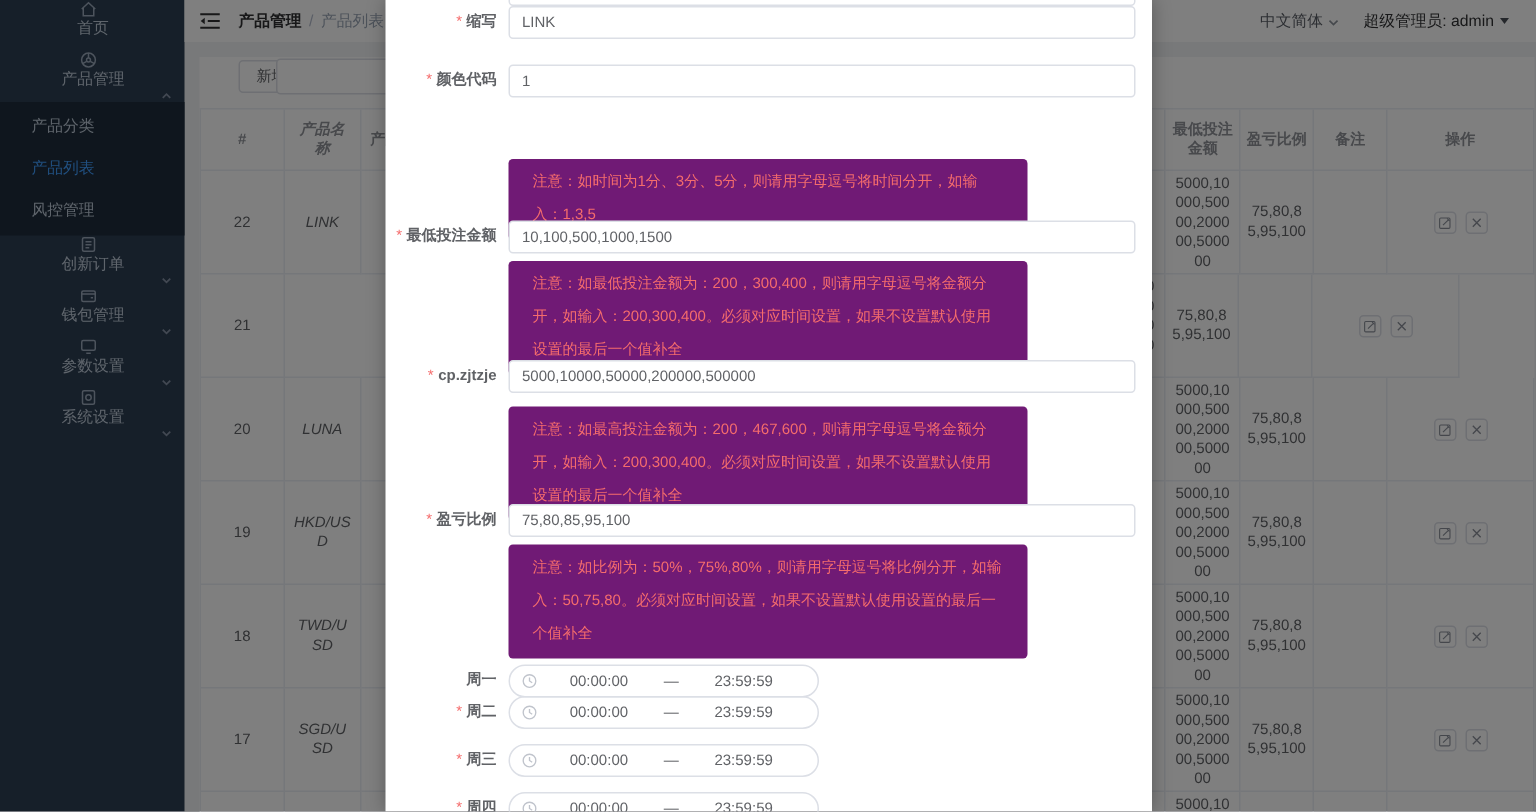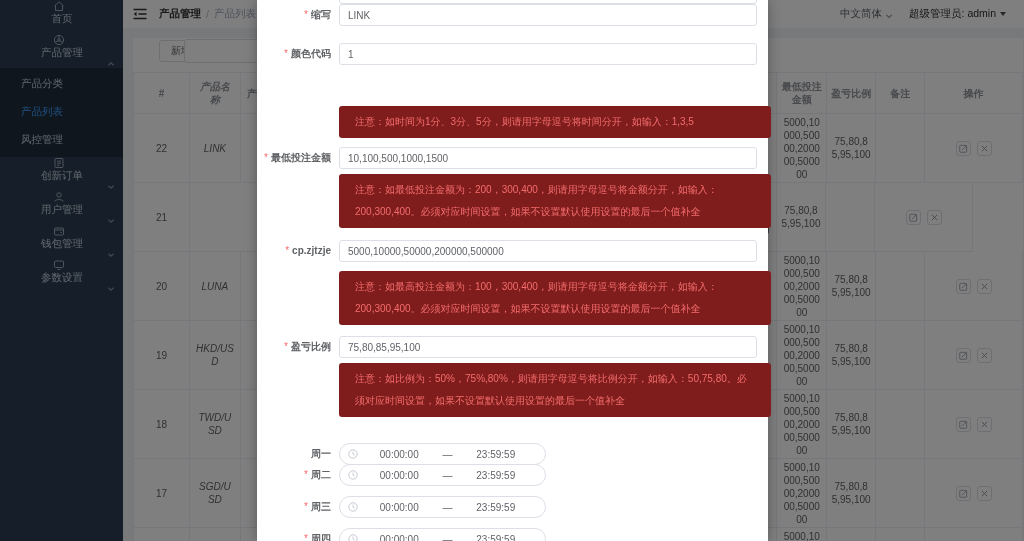--- a/index.html
+++ b/index.html
@@ -66,21 +66,21 @@
   .modal { position:absolute; left:257px; top:0; width:511px; height:541px;
            background:#fff; z-index:10; box-shadow:0 0 12px rgba(0,0,0,.3); }
   .frow, .wrow { position:absolute; left:0; display:flex; align-items:center; height:22px; }
   .flabel { width:74px; text-align:right; color:#606266; font-weight:bold;
             font-size:10px; flex:none; line-height:12px; }
   .req::before { content:"*"; color:#f56c6c; margin-right:3px; font-weight:normal; }
   .input { margin-left:8px; width:418px; height:22px; border:1px solid #dcdfe6;
            border-radius:3px; background:#fff; display:flex; align-items:center;
            padding:0 8px; color:#606266; font-size:10px; cursor:text; }
   .input.partial { position:absolute; left:82px; top:-18px; margin-left:0; }
-  .warn { position:absolute; left:82px; width:432px; background:#7f1d1d; color:#f56c6c;
+  .warn { position:absolute; left:82px; width:346px; background:#701a75; color:#f56c6c;
           border-radius:3px; padding:5px 16px; font-size:10px; line-height:22px; }
   .timepicker { margin-left:8px; width:207px; height:22px; border:1px solid #dcdfe6;
                 border-radius:11px; display:flex; align-items:center; padding:0 8px;
                 font-size:10px; color:#606266; cursor:pointer; }
   .timepicker .clock { width:10px; height:10px; color:#c0c4cc; flex:none; }
   .timepicker .clock svg { width:100%; height:100%; display:block; }
   .timepicker .t { flex:1; text-align:center; }
   .timepicker .sep { color:#606266; padding:0 2px; }
 </style>
 </head>
@@ -134,34 +134,20 @@
           </svg>
       </span>
       <span>创新订单</span>
       <span class="caret">
         <svg viewBox="0 0 8 8" fill="none" stroke="currentColor" stroke-width="1.2">
             <path d="M1.5 2.8 4 5.2 6.5 2.8"></path>
           </svg>
       </span>
     </div>
 
-    <div class="side-item">
-      <span class="micon">
-        <svg viewBox="0 0 12 12" fill="none" stroke="currentColor" stroke-width="1">
-            <circle cx="6" cy="4" r="2.2"></circle>
-            <path d="M1.8 10.5 C2.4 7.9 9.6 7.9 10.2 10.5"></path>
-          </svg>
-      </span>
-      <span>用户管理</span>
-      <span class="caret">
-        <svg viewBox="0 0 8 8" fill="none" stroke="currentColor" stroke-width="1.2">
-            <path d="M1.5 2.8 4 5.2 6.5 2.8"></path>
-          </svg>
-      </span>
-    </div>
 
 
     <div class="side-item">
       <span class="micon">
         <svg viewBox="0 0 12 12" fill="none" stroke="currentColor" stroke-width="1">
             <rect x="1.5" y="3" width="9" height="7" rx="1"></rect>
             <path d="M1.5 5 H10.5 M7.5 7.5 H9"></path>
           </svg>
       </span>
       <span>钱包管理</span>
@@ -180,20 +166,34 @@
           </svg>
       </span>
       <span>参数设置</span>
       <span class="caret">
         <svg viewBox="0 0 8 8" fill="none" stroke="currentColor" stroke-width="1.2">
             <path d="M1.5 2.8 4 5.2 6.5 2.8"></path>
           </svg>
       </span>
     </div>
 
+    <div class="side-item">
+      <span class="micon">
+        <svg viewBox="0 0 12 12" fill="none" stroke="currentColor" stroke-width="1">
+            <rect x="2" y="1.5" width="8" height="9" rx="1"></rect>
+            <circle cx="6" cy="6" r="1.8"></circle>
+          </svg>
+      </span>
+      <span>系统设置</span>
+      <span class="caret">
+        <svg viewBox="0 0 8 8" fill="none" stroke="currentColor" stroke-width="1.2">
+            <path d="M1.5 2.8 4 5.2 6.5 2.8"></path>
+          </svg>
+      </span>
+    </div>
   </aside>
 
   <header class="topbar">
     <span class="hamburger">
       <svg viewBox="0 0 14 12" fill="none" stroke="currentColor" stroke-width="1.4">
           <path d="M0.5 1.5 H13.5 M5.5 6 H13.5 M0.5 10.5 H13.5"></path>
           <path d="M3.5 3.8 L0.8 6 L3.5 8.2 Z" fill="currentColor" stroke="none"></path>
         </svg>
     </span>
     <nav class="crumbs">
@@ -402,21 +402,21 @@
       <div class="input">10,100,500,1000,1500</div>
     </div>
 
     <div class="warn" style="top:174px">注意：如最低投注金额为：200，300,400，则请用字母逗号将金额分开，如输入：200,300,400。必须对应时间设置，如果不设置默认使用设置的最后一个值补全</div>
 
     <div class="frow" style="top:240px">
       <label class="flabel req"><span>cp.zjtzje</span></label>
       <div class="input">5000,10000,50000,200000,500000</div>
     </div>
 
-    <div class="warn" style="top:271px">注意：如最高投注金额为：100，300,400，则请用字母逗号将金额分开，如输入：200,300,400。必须对应时间设置，如果不设置默认使用设置的最后一个值补全</div>
+    <div class="warn" style="top:271px">注意：如最高投注金额为：200，467,600，则请用字母逗号将金额分开，如输入：200,300,400。必须对应时间设置，如果不设置默认使用设置的最后一个值补全</div>
 
     <div class="frow" style="top:336px">
       <label class="flabel req"><span>盈亏比例</span></label>
       <div class="input">75,80,85,95,100</div>
     </div>
 
     <div class="warn" style="top:363px">注意：如比例为：50%，75%,80%，则请用字母逗号将比例分开，如输入：50,75,80。必须对应时间设置，如果不设置默认使用设置的最后一个值补全</div>
 
     <div class="wrow" style="top:443px">
       <label class="flabel"><span>周一</span></label>

